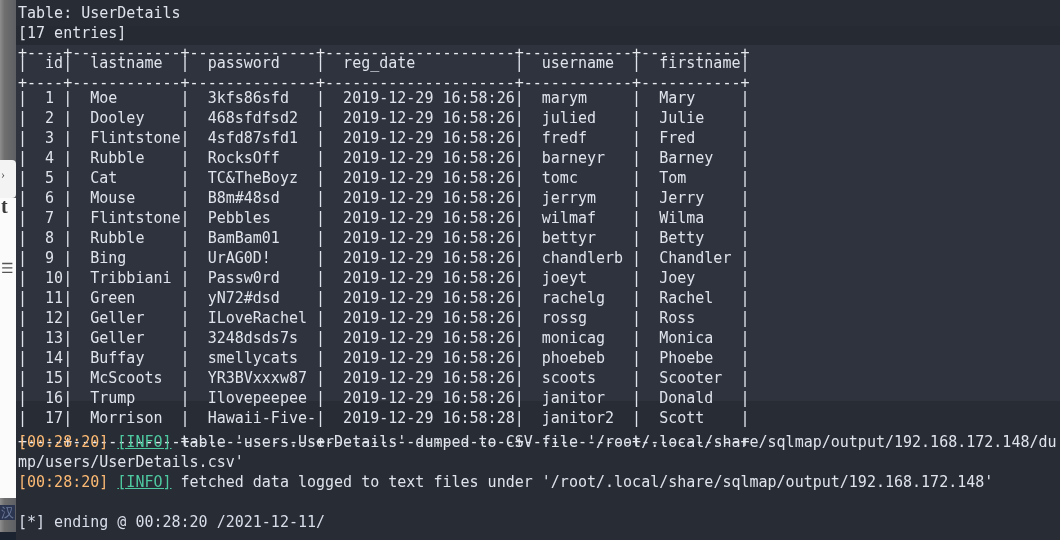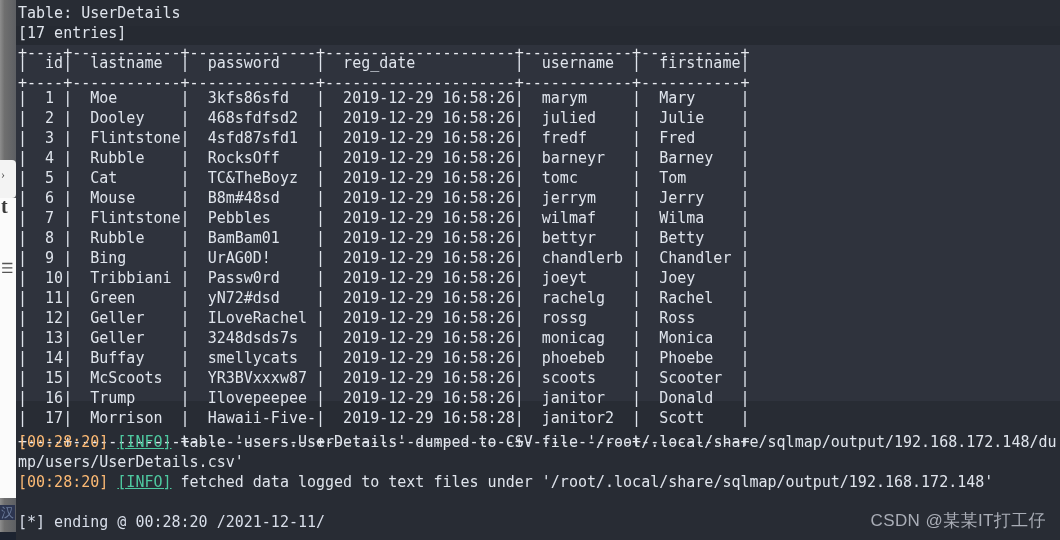--- a/index.html
+++ b/index.html
@@ -185,15 +185,14 @@
       </div>
     </div>
 
     <div class="sel-band band-head"></div>
     <div class="sel-band band-main"></div>
 
     <div id="term-body"><div class="line txt-white" style="top: 3px;"><span>Table: UserDetails</span></div><div class="line txt-white" style="top: 23px;"><span>[17 entries]</span></div><div class="line txt-rule" style="top: 43px;"><span>+----+------------+--------------+---------------------+------------+-----------+</span></div><div class="line txt-white" style="top: 53px;"><span>|  id|  lastname  |  password    |  reg_date           |  username  |  firstname|</span></div><div class="line txt-rule" style="top: 73px;"><span>+----+------------+--------------+---------------------+------------+-----------+</span></div><div class="line txt-white" style="top: 88px;"><span>|  1 |  Moe       |  3kfs86sfd   |  2019-12-29 16:58:26|  marym     |  Mary     |</span></div><div class="line txt-white" style="top: 108px;"><span>|  2 |  Dooley    |  468sfdfsd2  |  2019-12-29 16:58:26|  julied    |  Julie    |</span></div><div class="line txt-white" style="top: 128px;"><span>|  3 |  Flintstone|  4sfd87sfd1  |  2019-12-29 16:58:26|  fredf     |  Fred     |</span></div><div class="line txt-white" style="top: 148px;"><span>|  4 |  Rubble    |  RocksOff    |  2019-12-29 16:58:26|  barneyr   |  Barney   |</span></div><div class="line txt-white" style="top: 168px;"><span>|  5 |  Cat       |  TC&amp;TheBoyz  |  2019-12-29 16:58:26|  tomc      |  Tom      |</span></div><div class="line txt-white" style="top: 188px;"><span>|  6 |  Mouse     |  B8m#48sd    |  2019-12-29 16:58:26|  jerrym    |  Jerry    |</span></div><div class="line txt-white" style="top: 208px;"><span>|  7 |  Flintstone|  Pebbles     |  2019-12-29 16:58:26|  wilmaf    |  Wilma    |</span></div><div class="line txt-white" style="top: 228px;"><span>|  8 |  Rubble    |  BamBam01    |  2019-12-29 16:58:26|  bettyr    |  Betty    |</span></div><div class="line txt-white" style="top: 248px;"><span>|  9 |  Bing      |  UrAG0D!     |  2019-12-29 16:58:26|  chandlerb |  Chandler |</span></div><div class="line txt-white" style="top: 268px;"><span>|  10|  Tribbiani |  Passw0rd    |  2019-12-29 16:58:26|  joeyt     |  Joey     |</span></div><div class="line txt-white" style="top: 288px;"><span>|  11|  Green     |  yN72#dsd    |  2019-12-29 16:58:26|  rachelg   |  Rachel   |</span></div><div class="line txt-white" style="top: 308px;"><span>|  12|  Geller    |  ILoveRachel |  2019-12-29 16:58:26|  rossg     |  Ross     |</span></div><div class="line txt-white" style="top: 328px;"><span>|  13|  Geller    |  3248dsds7s  |  2019-12-29 16:58:26|  monicag   |  Monica   |</span></div><div class="line txt-white" style="top: 348px;"><span>|  14|  Buffay    |  smellycats  |  2019-12-29 16:58:26|  phoebeb   |  Phoebe   |</span></div><div class="line txt-white" style="top: 368px;"><span>|  15|  McScoots  |  YR3BVxxxw87 |  2019-12-29 16:58:26|  scoots    |  Scooter  |</span></div><div class="line txt-white" style="top: 388px;"><span>|  16|  Trump     |  Ilovepeepee |  2019-12-29 16:58:26|  janitor   |  Donald   |</span></div><div class="line txt-white" style="top: 408px;"><span>|  17|  Morrison  |  Hawaii-Five-|  2019-12-29 16:58:28|  janitor2  |  Scott    |</span></div><div class="line txt-rule" style="top: 432px;"><span>+----+------------+--------------+---------------------+------------+-----------+</span></div><div class="line " style="top: 432px;"><span class="txt-time">[00:28:20]</span> <span class="txt-info">[INFO]</span><span class="txt-white"> table 'users.UserDetails' dumped to CSV file '/root/.local/share/sqlmap/output/192.168.172.148/du</span></div><div class="line " style="top: 452px;"><span class="txt-white">mp/users/UserDetails.csv'</span></div><div class="line " style="top: 472px;"><span class="txt-time">[00:28:20]</span> <span class="txt-info">[INFO]</span><span class="txt-white"> fetched data logged to text files under '/root/.local/share/sqlmap/output/192.168.172.148'</span></div><div class="line " style="top: 512px;"><span class="txt-star">[*] ending @ 00:28:20 /2021-12-11/</span></div></div>
 
   </div>
 
-  <div id="watermark">CSDN @某某IT打工仔</div>
 
 </div>
 
 </body></html>

